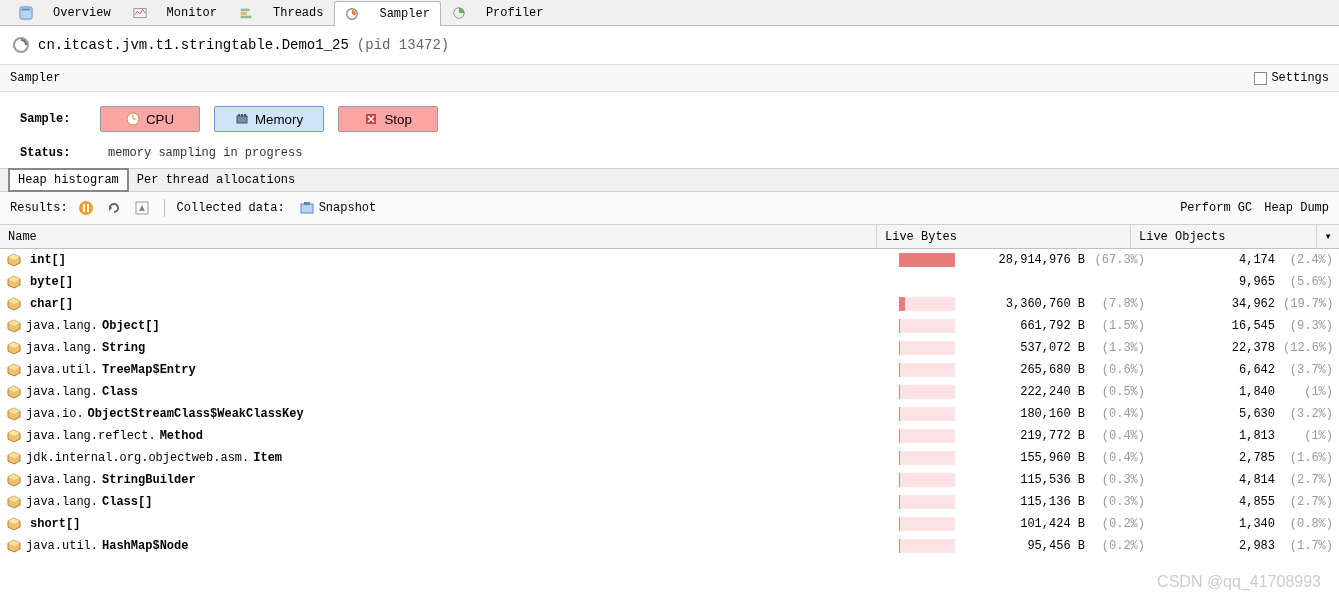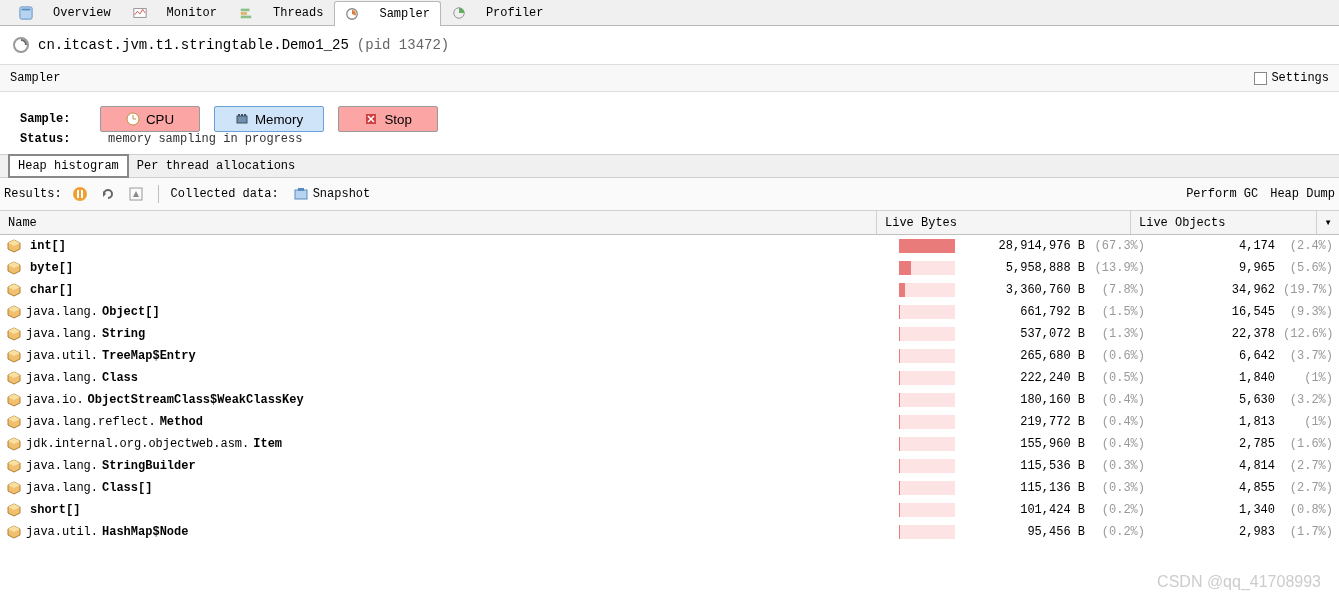--- a/index.html
+++ b/index.html
@@ -56,20 +56,21 @@
       padding: 6px 10px;
       border-bottom: 1px solid #ddd;
       background: #f8f8f8;
     }
     .settings-check { display: flex; align-items: center; gap: 4px; }
     .checkbox { width: 13px; height: 13px; border: 1px solid #888; background: #fff; }
     .controls {
       padding: 14px 20px 8px 20px;
       display: flex;
       flex-direction: column;
+      gap: 14px;
     }
     .control-row { display: flex; align-items: center; }
     .control-label { width: 80px; font-weight: bold; }
     .btn {
       display: inline-flex;
       align-items: center;
       justify-content: center;
       gap: 6px;
       padding: 4px 20px;
       border: 1px solid #9a9a9a;
@@ -99,21 +100,21 @@
       cursor: pointer;
     }
     .sub-tab.active {
       background: #fff;
       border: 2px solid #888;
     }
     .toolbar {
       display: flex;
       align-items: center;
       justify-content: space-between;
-      padding: 6px 4px;
+      padding: 6px 10px;
       border-bottom: 1px solid #d0d0d0;
       background: #fafafa;
     }
     .toolbar-left { display: flex; align-items: center; gap: 8px; }
     .toolbar-right { display: flex; align-items: center; gap: 12px; margin-left: 24px; }
     .toolbar-sep { width: 1px; height: 18px; background: #c0c0c0; margin: 0 4px; }
     .tool-btn {
       width: 20px; height: 20px; display: inline-flex; align-items: center; justify-content: center;
       cursor: pointer;
     }
@@ -361,27 +362,20 @@
     </div>
     <div class="table-row">
       <div class="row-name">
         <svg class="class-icon" viewBox="0 0 16 16">
           <polygon points="8,2 14,5 14,11 8,14 2,11 2,5" fill="#f0c070" stroke="#b08030"></polygon>
           <polygon points="8,2 14,5 8,8 2,5" fill="#f8e0a0"></polygon>
         </svg>
         <span></span>
         <span class="bold">byte[]</span>
       </div>
-      <div class="row-bytes">
-        <div class="bar-area">
-          <div class="bar-fill" style="width:11.566121842496287px"></div>
-        </div>
-        <span class="bytes-val">5,958,888 B</span>
-        <span class="bytes-pct">(13.9%)</span>
-      </div>
       <div class="row-objects">
         <span class="obj-val">9,965</span>
         <span class="obj-pct">(5.6%)</span>
       </div>
     </div>
     <div class="table-row">
       <div class="row-name">
         <svg class="class-icon" viewBox="0 0 16 16">
           <polygon points="8,2 14,5 14,11 8,14 2,11 2,5" fill="#f0c070" stroke="#b08030"></polygon>
           <polygon points="8,2 14,5 8,8 2,5" fill="#f8e0a0"></polygon>

